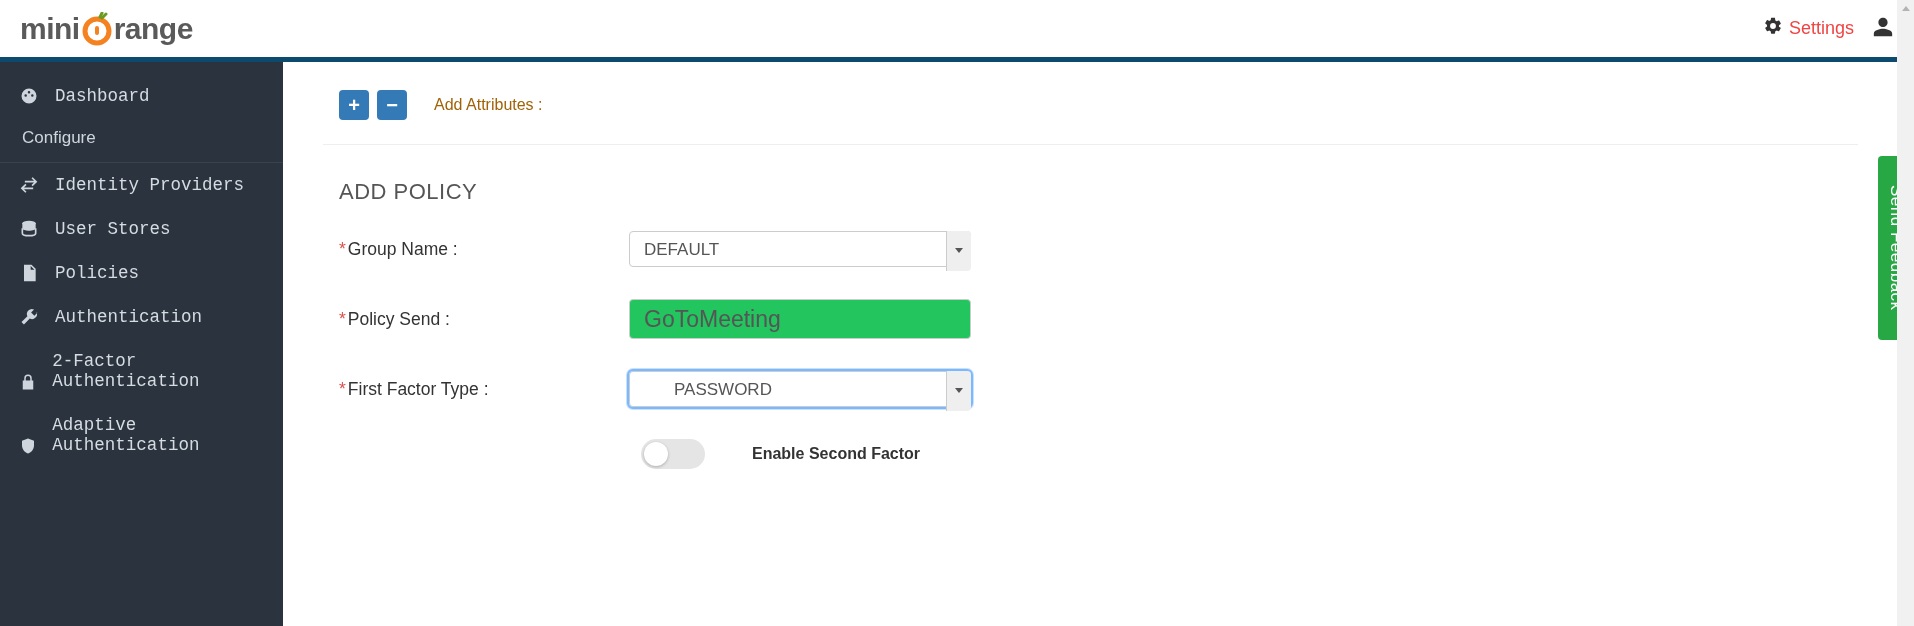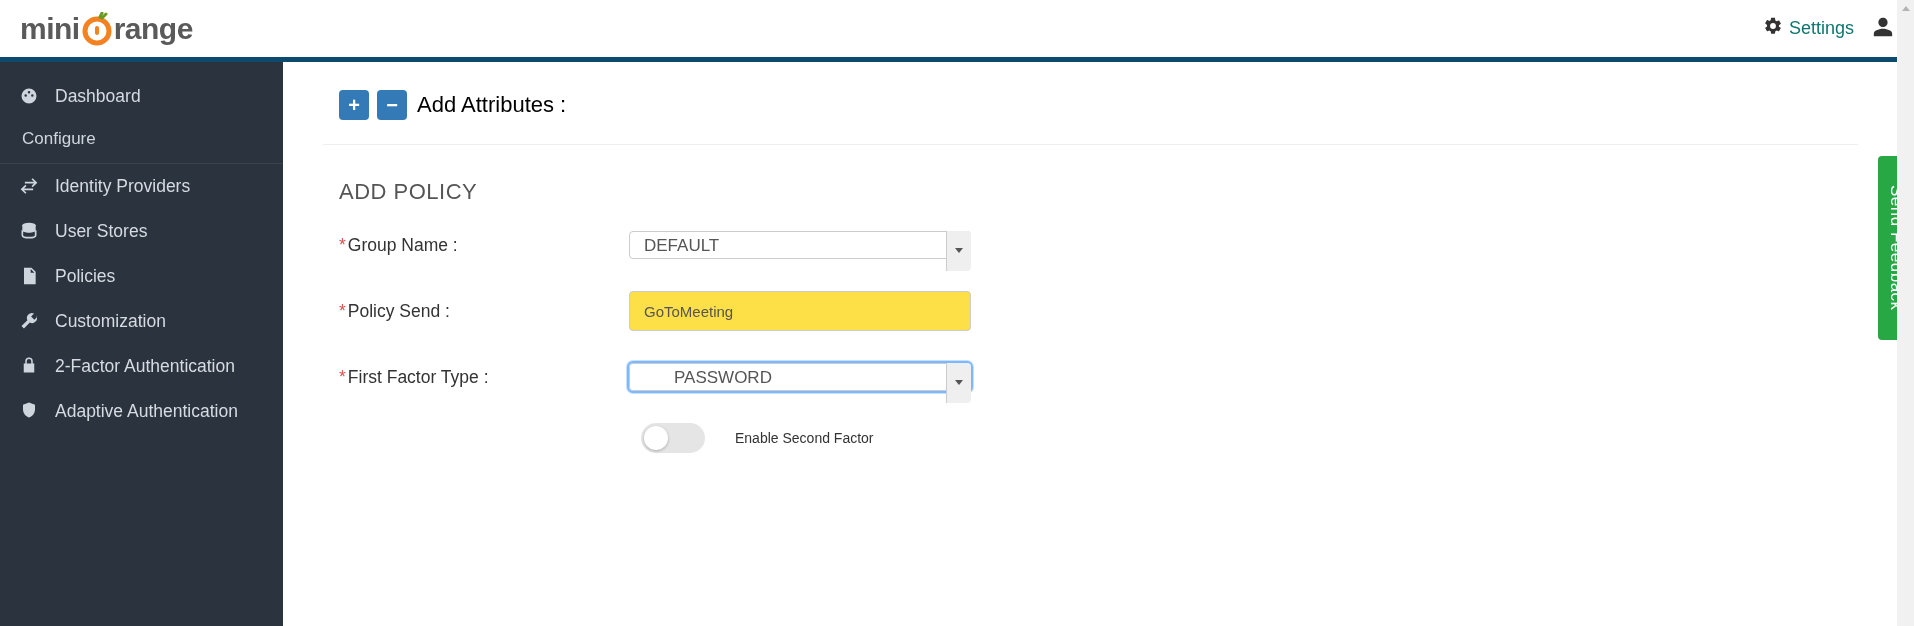--- a/index.html
+++ b/index.html
@@ -8,93 +8,94 @@
     
     .header {
       display: flex; align-items: center; justify-content: space-between;
       padding: 8px 20px; border-bottom: 5px solid #0c4a6e; height: 62px;
       background: #fff;
     }
     .logo { display: flex; align-items: center; font-size: 30px; font-weight: 700; color: #5a5a5a; letter-spacing: -0.5px; }
     .logo .orange-icon { display: inline-flex; align-items: center; justify-content: center; position: relative; }
     .logo .orange-icon svg { display: block; }
     .header-right { display: flex; align-items: center; gap: 18px; }
-    .settings-link { display: flex; align-items: center; gap: 6px; color: #0f766e; font-size: 18px; cursor: pointer; }
+    .settings-link { display: flex; align-items: center; gap: 6px; color: #ef4444; font-size: 18px; cursor: pointer; }
     .user-icon-wrap { cursor: pointer; color: #333; }
 
     
     .layout { display: flex; min-height: calc(100vh - 62px); }
     .sidebar { width: 283px; background: #2b333e; color: #cfd5dd; flex-shrink: 0; padding-top: 12px; }
     .content { flex: 1; background: #fff; padding: 0 0 40px 0; position: relative; }
 
     
     .sidebar-item {
-      display: flex; align-items: flex-start; gap: 15px;
+      display: flex; align-items: flex-end; gap: 15px;
       padding: 12px 18px; font-size: 17.5px; cursor: pointer;
       color: #d6dbe2;
+      font-family: Liberation Mono, monospace;
     }
     .sidebar-item .icon { width: 22px; display: inline-flex; justify-content: center; }
     .sidebar-item.active { background: #fff; color: #333; font-weight: 700; }
     .sidebar-sub {
       padding: 10px 18px 14px 22px; font-size: 17px; color: #cfd5dd;
       border-bottom: 1px solid #39424f; cursor: pointer;
     }
 
     
     .attr-row { display: flex; align-items: center; gap: 8px; padding: 28px 0 24px 56px; }
     .btn-sq {
       width: 30px; height: 30px; border-radius: 4px; background: #337ab7; color: #fff;
       display: inline-flex; align-items: center; justify-content: center; font-size: 20px; font-weight: 700;
       cursor: pointer; border: none;
     }
-    .attr-label { font-size: 22px; color: #000000; margin-left: 2px; }
+    .attr-label { font-size: 16px; color: #a16207; margin-left: 19px; }
     .hr { border: none; border-top: 1px solid #eee; margin: 0 56px 0 40px; }
 
     .section-title { font-size: 22px; color: #555; padding: 34px 0 10px 56px; letter-spacing: 0.5px; }
 
     .form-row { display: flex; align-items: center; padding: 16px 0 16px 56px; }
     .form-label { width: 290px; font-size: 17.5px; color: #333; }
     .form-label .req { color: #d9534f; margin-right: 2px; }
 
     .select-wrap, .input-wrap { position: relative; }
     select.form-control {
-      width: 342px; height: 28px; padding: 0 32px 0 14px; font-size: 17px;
+      width: 342px; height: 36px; padding: 0 32px 0 14px; font-size: 17px;
       border: 1px solid #ccc; border-radius: 4px; background: #fff; color: #555;
       appearance: none; -webkit-appearance: none;
     }
     .select-wrap::after {
       content: ""; position: absolute; right: 0; top: 0; width: 24px; height: 40px;
       background: #efefef; border-left: 1px solid #ccc; border-radius: 0 4px 4px 0;
       pointer-events: none;
     }
     .select-wrap .caret {
       position: absolute; right: 8px; top: 17px; width: 0; height: 0;
       border-left: 4px solid transparent; border-right: 4px solid transparent;
       border-top: 5px solid #555; pointer-events: none; z-index: 1;
     }
     .select-wrap.focused select.form-control { outline: 2px solid #7ab8ff; outline-offset: 0; box-shadow: 0 0 0 3px rgba(100,170,255,0.35); }
     input.form-control {
-      width: 342px; height: 40px; padding: 0 14px; font-size: 15px;
-      border: 1px solid #ccc; border-radius: 4px; background: #fde047; color: #555;
+      width: 342px; height: 40px; padding: 0 14px; font-size: 23px;
+      border: 1px solid #ccc; border-radius: 4px; background: #22c55e; color: #555;
     }
 
     
     .select-wrap.ff select.form-control { width: 342px; padding-left: 44px; }
 
     
     .toggle {
       width: 64px; height: 30px; border-radius: 30px; background: #e5e5e5; position: relative;
       cursor: pointer;
     }
     .toggle::after {
       content: ""; position: absolute; left: 3px; top: 3px; width: 24px; height: 24px;
       border-radius: 50%; background: #fff; box-shadow: 0 1px 3px rgba(0,0,0,0.25);
     }
     .toggle-row .form-label-empty { width: 302px; }
-    .toggle-label { font-size: 14px; color: #333; margin-left: 30px; }
+    .toggle-label { font-size: 16px; color: #333; margin-left: 47px; font-weight: bold; }
 
     
     .feedback-tab {
       position: fixed; right: 0; top: 156px; width: 36px; height: 184px;
       background: #28a745; color: #fff; writing-mode: vertical-rl;
       display: flex; align-items: center; justify-content: center;
       font-size: 17px; border-radius: 4px 0 0 4px; cursor: pointer;
       letter-spacing: 0.5px;
     }
 
@@ -177,21 +178,21 @@
           </svg>
       </span>
       <span>Policies</span>
     </div>
     <div class="sidebar-item">
       <span class="icon">
         <svg width="20" height="20" viewBox="0 0 24 24" fill="#cfd5dd">
             <path d="M22 6.92l-3.54 3.54-3.92-3.92L18.08 3a6 6 0 00-8 8L3 18.08 5.92 21l7.08-7.08a6 6 0 008-8z"></path>
           </svg>
       </span>
-      <span>Customization</span>
+      <span>Authentication</span>
     </div>
     <div class="sidebar-item">
       <span class="icon">
         <svg width="18" height="18" viewBox="0 0 24 24" fill="#cfd5dd">
             <path d="M12 2a5 5 0 00-5 5v3H5v12h14V10h-2V7a5 5 0 00-5-5zm-3 5a3 3 0 016 0v3H9V7z"></path>
           </svg>
       </span>
       <span>2-Factor Authentication</span>
     </div>
     <div class="sidebar-item">

